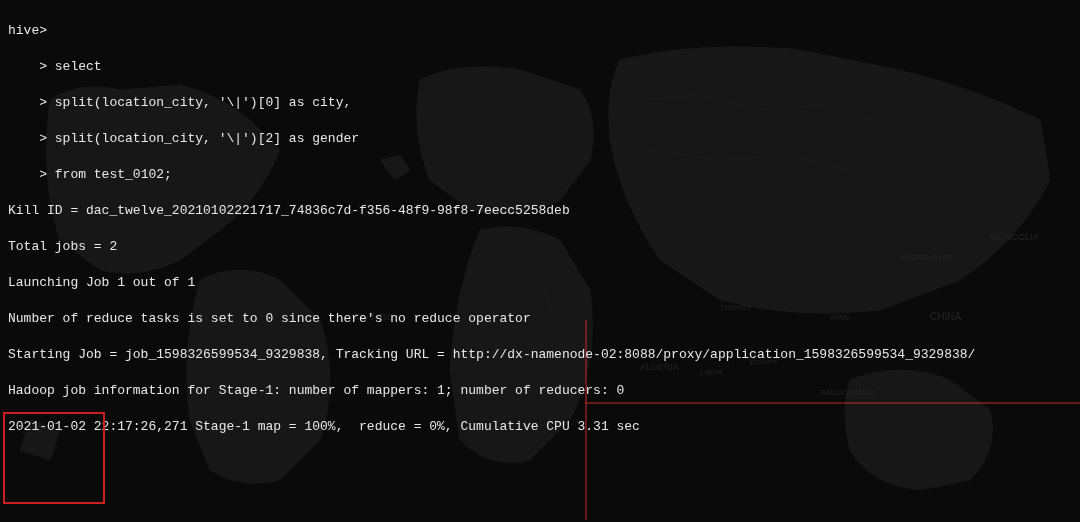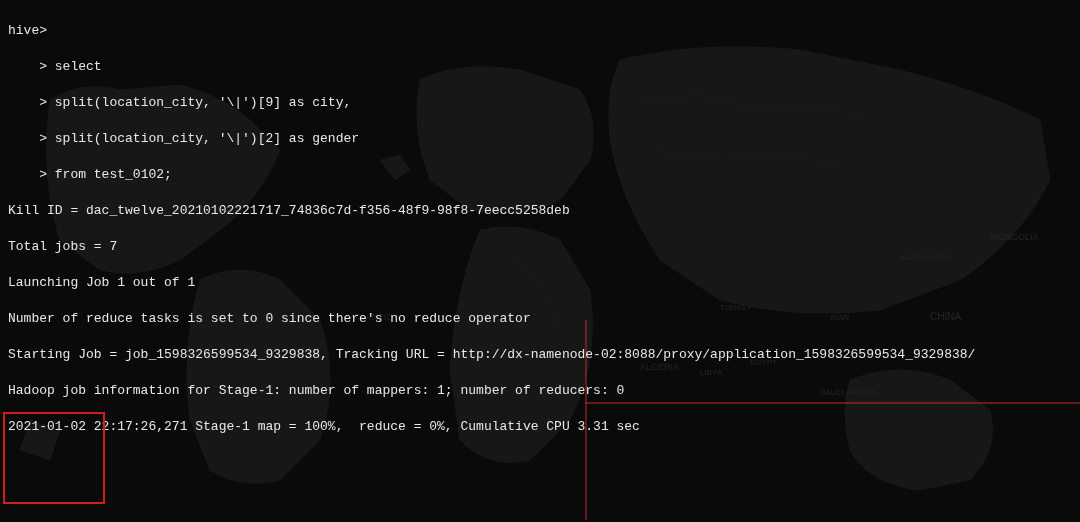--- a/index.html
+++ b/index.html
@@ -88,25 +88,25 @@
     <text x="830" y="320" fill="#888" font-size="8" font-family="sans-serif">IRAN</text>
   </svg>
 </div>
 
 <div class="redline" style="top:320px; left:585px; width:2px; height:200px;"></div>
 <div class="redline" style="top:402px; left:585px; width:495px; height:2px;"></div>
 
 <div class="terminal">
 <span class="line"><span>hive&gt;</span></span>
 <span class="line"><span>    &gt;</span><span> select</span></span>
-<span class="line"><span>    &gt;</span><span> split(location_city, '\|')[9] as city,</span></span>
+<span class="line"><span>    &gt;</span><span> split(location_city, '\|')[0] as city,</span></span>
 <span class="line"><span>    &gt;</span><span> split(location_city, '\|')[2] as gender</span></span>
 <span class="line"><span>    &gt;</span><span> from test_0102;</span></span>
 <span class="line">Kill ID = dac_twelve_20210102221717_74836c7d-f356-48f9-98f8-7eecc5258deb</span>
-<span class="line">Total jobs = 7</span>
+<span class="line">Total jobs = 2</span>
 <span class="line">Launching Job 1 out of 1</span>
 <span class="line">Number of reduce tasks is set to 0 since there's no reduce operator</span>
 <span class="line">Starting Job = job_1598326599534_9329838, Tracking URL = http://dx-namenode-02:8088/proxy/application_1598326599534_9329838/</span>
 <span class="line">Hadoop job information for Stage-1: number of mappers: 1; number of reducers: 0</span>
 <span class="line">2021-01-02 22:17:26,271 Stage-1 map = 100%,  reduce = 0%, Cumulative CPU 3.31 sec</span>
 
 
 
 
 

